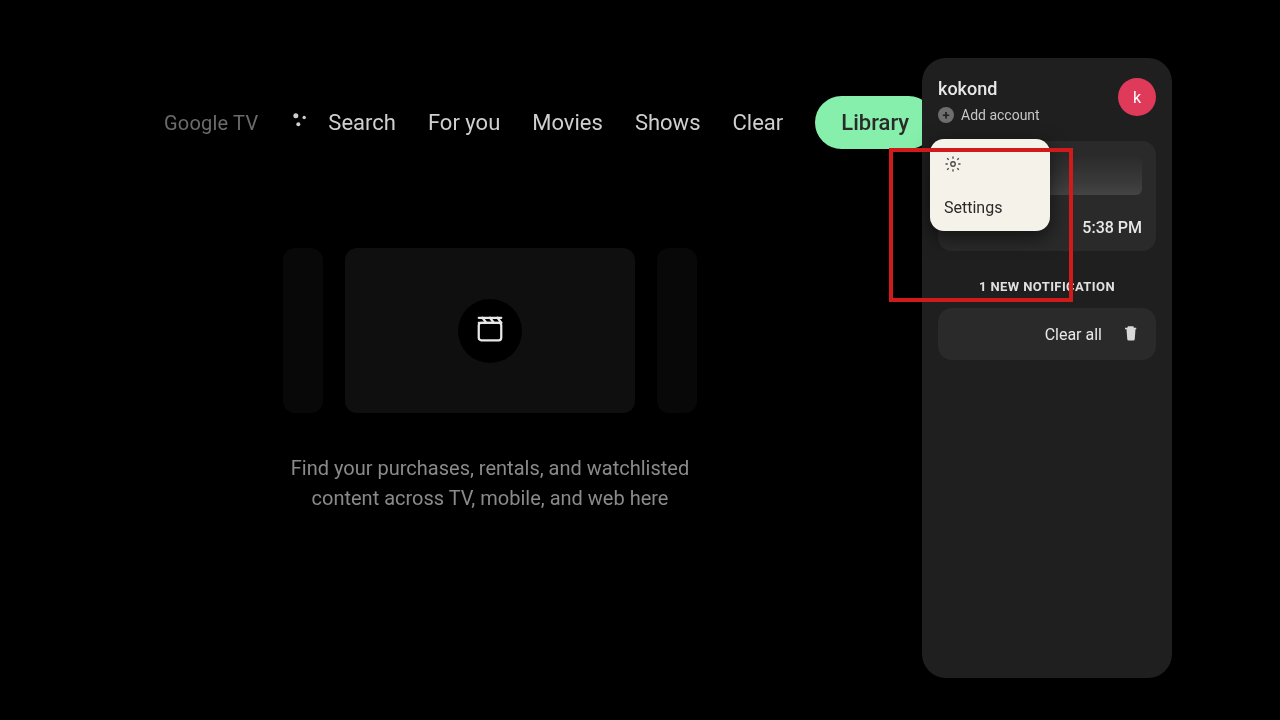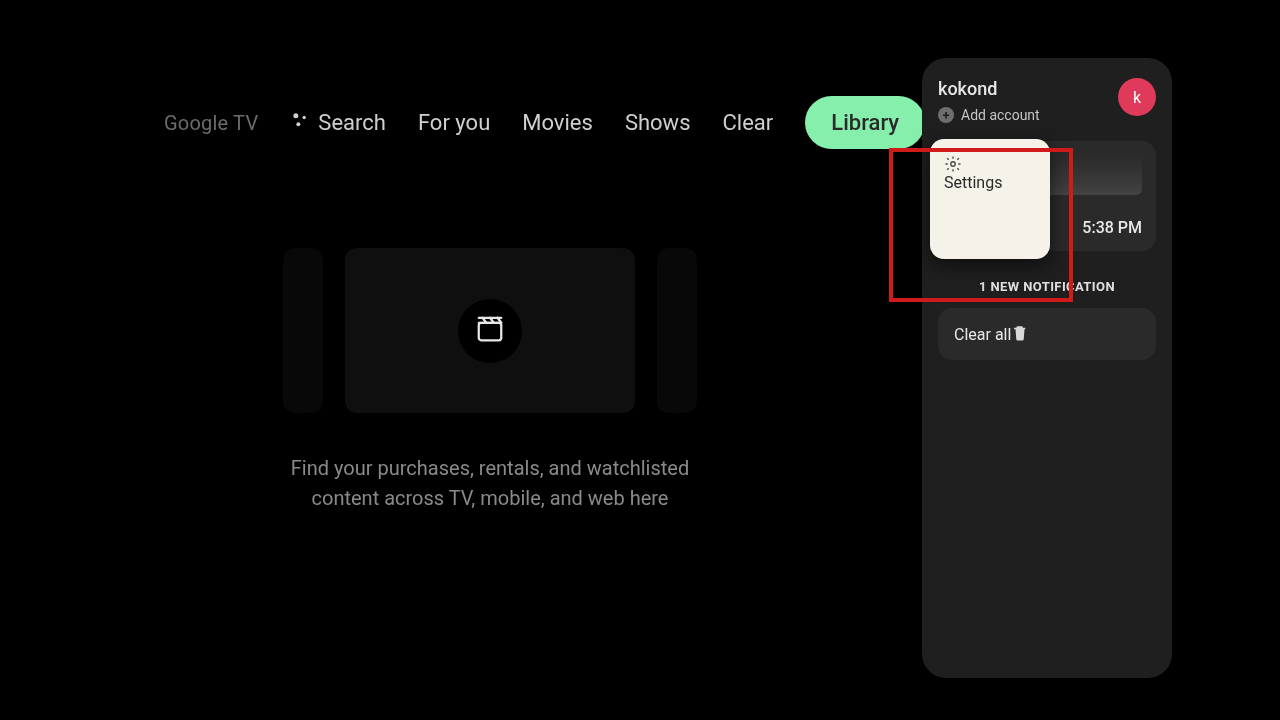--- a/index.html
+++ b/index.html
@@ -2,21 +2,21 @@
 <html><head>
   <meta charset="utf-8">
   <style>
     * { margin:0; padding:0; box-sizing:border-box; font-family: -apple-system, Roboto, "Segoe UI", Arial, sans-serif; -webkit-font-smoothing:antialiased; }
     html,body { width:1280px; height:720px; background:#000; color:#e8e8e8; overflow:hidden; }
     .stage { position:relative; width:1280px; height:720px; background:#000; }
 
     
     .topnav { position:absolute; top:96px; left:164px; display:flex; align-items:center; gap:32px; }
     .brand { color:#6b6b6b; font-size:20px; letter-spacing:0.2px; }
-    .nav-item { display:flex; align-items:center; gap:8px; color:#cfcfcf; font-size:22px; font-weight:400; cursor:pointer; }
+    .nav-item { display:flex; align-items:center; gap:18px; color:#cfcfcf; font-size:22px; font-weight:400; cursor:pointer; }
     .nav-item svg { width:20px; height:20px; fill:#cfcfcf; }
     .nav-pill { background:#86efac; color:#2a2a2a; padding:14px 26px; border-radius:34px; font-size:22px; font-weight:500; display:flex; align-items:center; }
 
     
     .center { position:absolute; left:80px; top:248px; width:820px; text-align:center; }
     .card-row { display:flex; justify-content:center; align-items:center; gap:22px; margin-bottom:40px; }
     .big-card { width:290px; height:165px; background:#0f0f0f; border-radius:12px; display:flex; align-items:center; justify-content:center; }
     .side-card { width:40px; height:165px; background:#080808; border-radius:12px; }
     .icon-circle { width:64px; height:64px; background:#000; border-radius:50%; display:flex; align-items:center; justify-content:center; }
     .title-line { font-size:30px; color:#e8e8e8; font-weight:400; margin-bottom:18px; }
@@ -29,34 +29,34 @@
     .add-account { display:flex; align-items:center; gap:7px; font-size:14px; color:#c6c6c6; cursor:pointer; }
     .add-account .plus { width:16px; height:16px; border-radius:50%; background:#6e6e6e; color:#1f1f1f; display:flex; align-items:center; justify-content:center; font-size:13px; font-weight:700; line-height:1; }
     .avatar { width:38px; height:38px; border-radius:50%; background:#e03a5a; color:#fff; display:flex; align-items:center; justify-content:center; font-size:16px; }
 
     .tile-row { position:relative; height:110px; margin-bottom:10px; }
     .weather-tile { position:absolute; left:0; top:0; width:100%; height:100%; background:#2a2a2a; border-radius:14px; padding:14px 14px; display:flex; flex-direction:column; justify-content:space-between; }
     .weather-graphic { width:100%; height:40px; background:linear-gradient(180deg,#2a2a2a 0%, #3a3a3a 70%, #444 100%); border-radius:6px; position:relative; overflow:hidden; }
     .weather-graphic::before{content:"";position:absolute;left:40px;top:8px;width:10px;height:10px;border-radius:50%;background:#c8c8c8;}
     .time-text { font-size:16px; color:#e8e8e8; font-weight:500; align-self:flex-end; }
 
-    .settings-tile { position:absolute; left:-8px; top:-2px; width:120px; height:120px; background:#f5f2ea; border-radius:14px; color:#2a2a2a; padding:16px 14px 14px; display:flex; flex-direction:column; justify-content:flex-start; box-shadow:0 6px 20px rgba(0,0,0,0.6); }
+    .settings-tile { position:absolute; left:-8px; top:-2px; width:120px; height:92px; background:#f5f2ea; border-radius:14px; color:#2a2a2a; padding:16px 14px 14px; display:flex; flex-direction:column; justify-content:space-between; box-shadow:0 6px 20px rgba(0,0,0,0.6); }
     .settings-tile .set-icon { width:18px; height:18px; }
     .settings-tile .set-label { font-size:16px; font-weight:400; }
 
     .notif-head { text-align:center; font-size:13px; font-weight:700; letter-spacing:0.4px; color:#e0e0e0; margin:28px 0 14px; }
 
     .kids-card { position:relative; background:#2a2a2a; border-radius:14px; padding:14px 16px 16px; margin-bottom:16px; }
     .kids-title { font-size:15px; font-weight:600; color:#e8e8e8; margin-bottom:8px; }
     .kids-desc { font-size:12.5px; color:#b0b0b0; line-height:1.45; padding-right:22px; }
     .kids-icon { position:absolute; right:12px; top:14px; width:22px; height:22px; }
     .kids-icon svg { width:22px; height:22px; }
     .kids-icon::after { content:""; position:absolute; right:-2px; top:-2px; width:8px; height:8px; background:#35c7dc; border-radius:50%; }
 
-    .clear-card { background:#2a2a2a; border-radius:14px; padding:16px; display:flex; align-items:center; justify-content:flex-start; cursor:pointer; }
+    .clear-card { background:#2a2a2a; border-radius:14px; padding:16px; display:flex; align-items:center; justify-content:flex-end; cursor:pointer;gap:20px; }
     .clear-label { font-size:16px; color:#e8e8e8; }
     .trash { width:18px; height:20px; }
 
     
     .hl { position:absolute; left:889px; top:148px; width:184px; height:154px; border:4px solid #d11b1b; pointer-events:none; }
   </style>
 </head>
 <body>
 
 <div class="stage">

